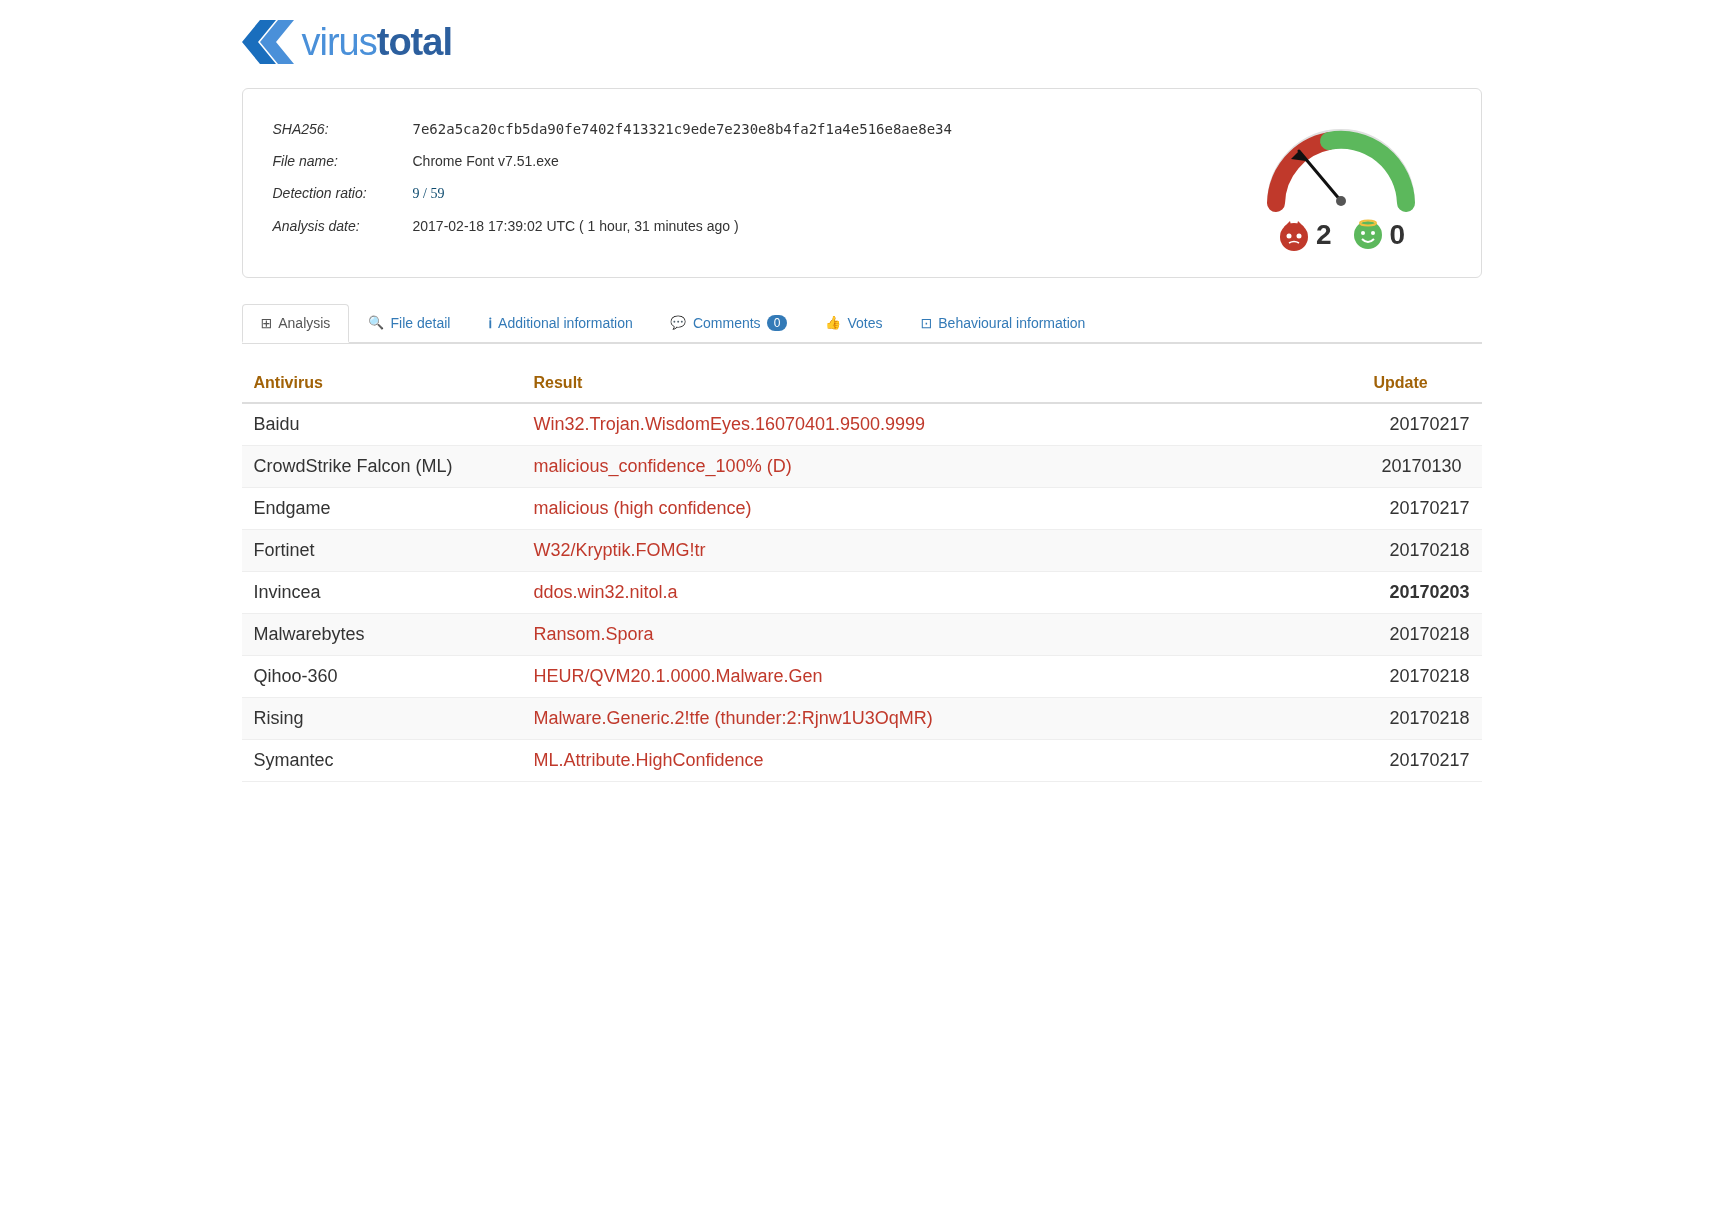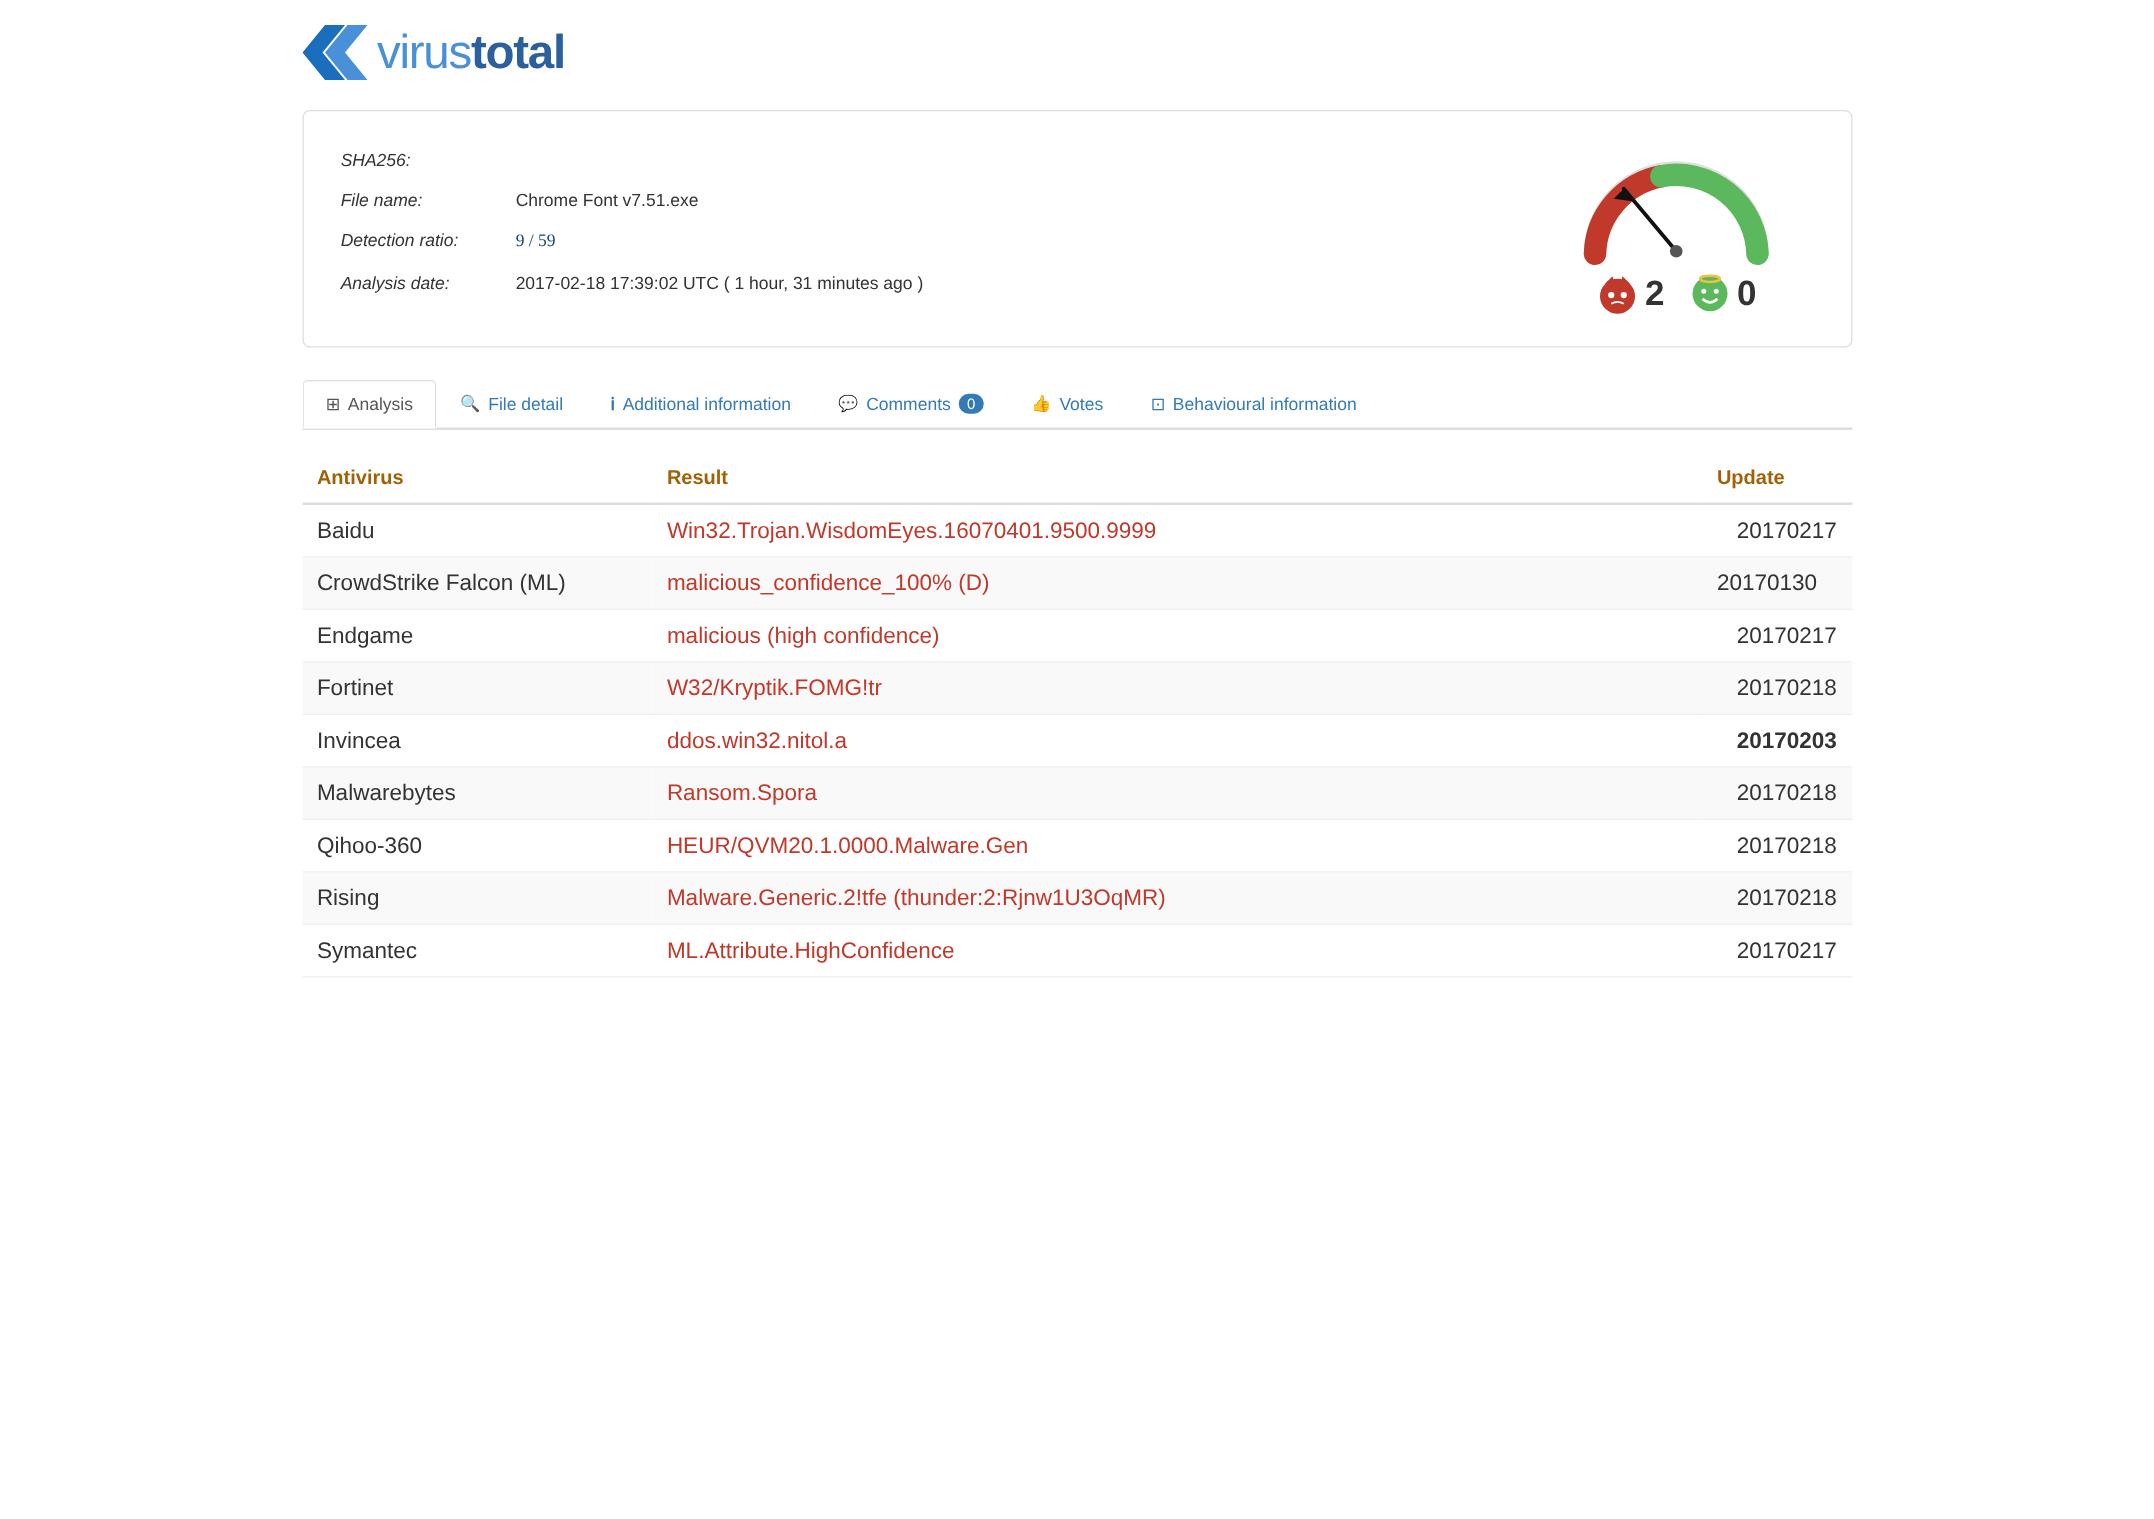--- a/index.html
+++ b/index.html
@@ -167,20 +167,21 @@
     </svg>
     <span class="logo-text">
       <span>virus</span><strong>total</strong>
     </span>
   </div>
 
   <div class="info-card">
     <div class="info-fields">
       <div class="info-row">
         <span class="info-label">SHA256:</span>
+        <span class="info-value">7e62a5ca20cfb5da90fe7402f413321c9ede7e230e8b4fa2f1a4e516e8ae8e34</span>
       </div>
       <div class="info-row">
         <span class="info-label">File name:</span>
         <span class="info-value normal">Chrome Font v7.51.exe</span>
       </div>
       <div class="info-row">
         <span class="info-label">Detection ratio:</span>
         <span class="info-value red">9 / 59</span>
       </div>
       <div class="info-row">
@@ -270,21 +271,21 @@
     </thead>
     <tbody id="results-tbody">
     <tr>
           <td>Baidu</td>
           <td class="cell-red">Win32.Trojan.WisdomEyes.16070401.9500.9999</td>
           <td style="text-align: right;">20170217</td>
         </tr>
         <tr>
           <td>CrowdStrike Falcon (ML)</td>
           <td class="cell-red">malicious_confidence_100% (D)</td>
-          <td style="text-align: left;">20170130</td>
+          <td style="text-align: center;">20170130</td>
         </tr>
         <tr>
           <td>Endgame</td>
           <td class="cell-red">malicious (high confidence)</td>
           <td style="text-align: right;">20170217</td>
         </tr>
         <tr>
           <td>Fortinet</td>
           <td class="cell-red">W32/Kryptik.FOMG!tr</td>
           <td style="text-align: right;">20170218</td>

